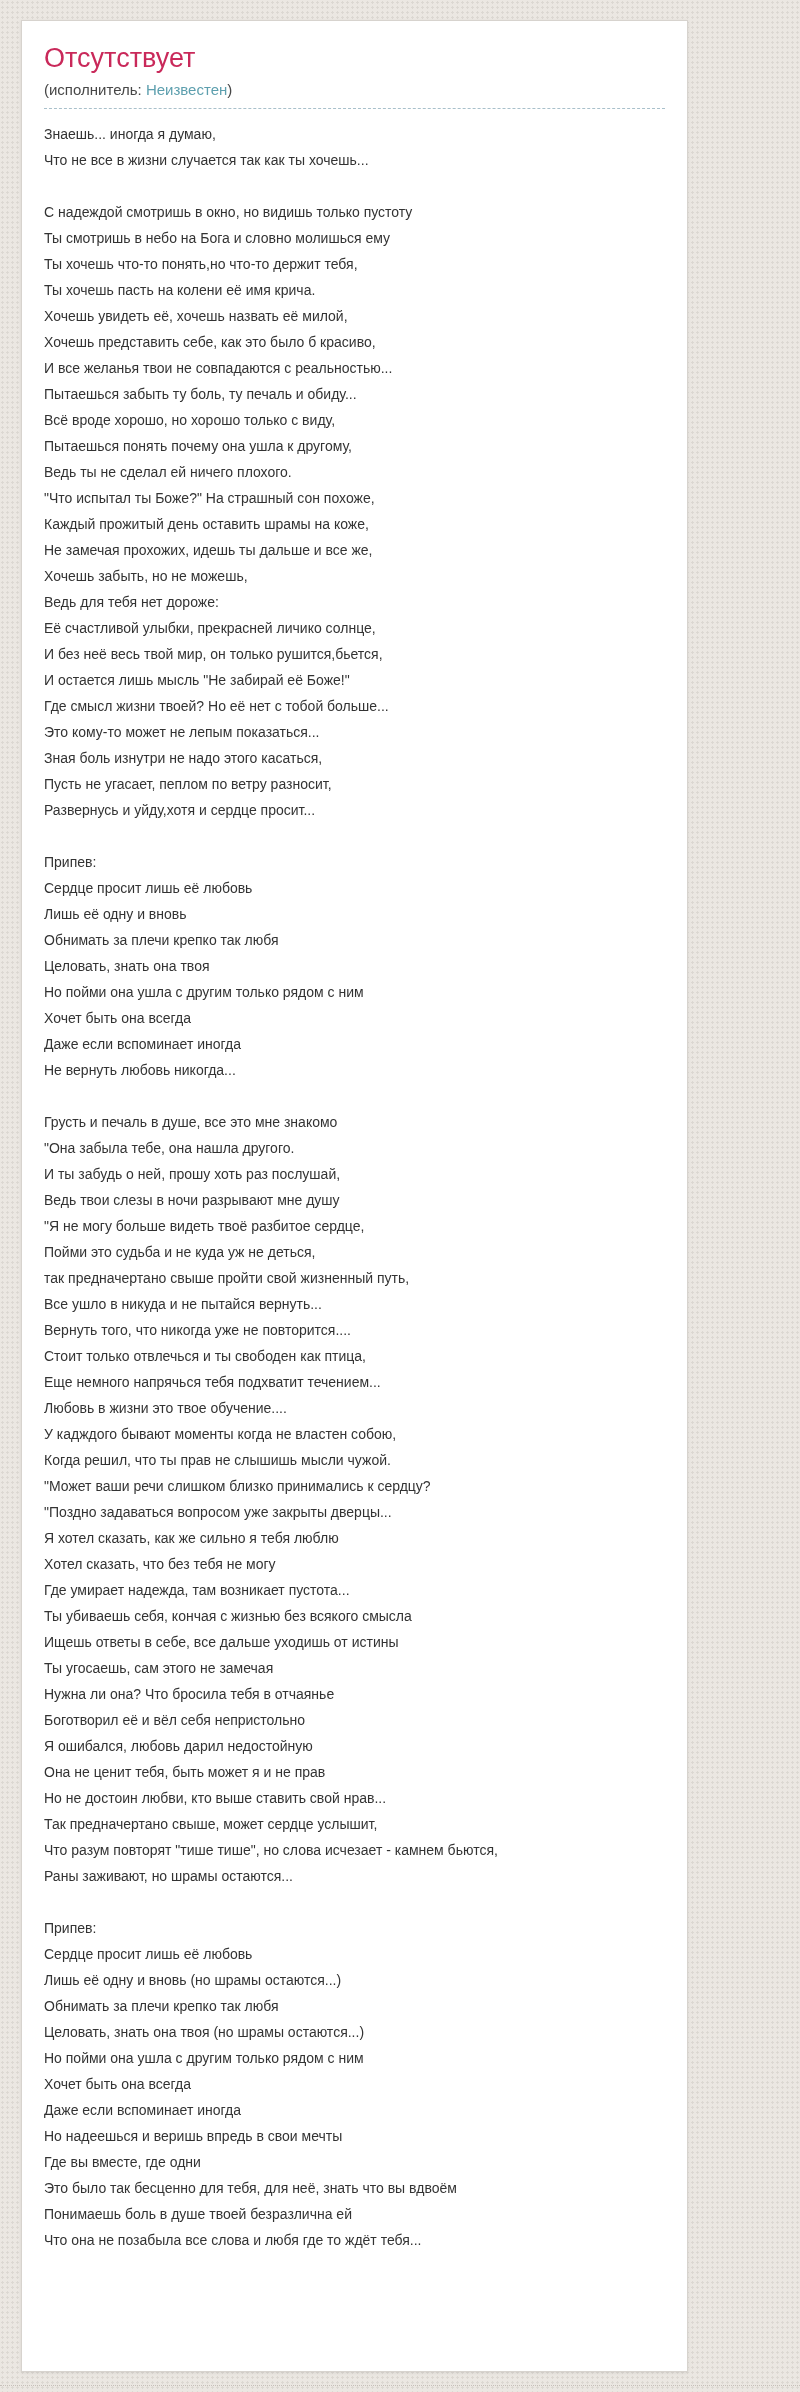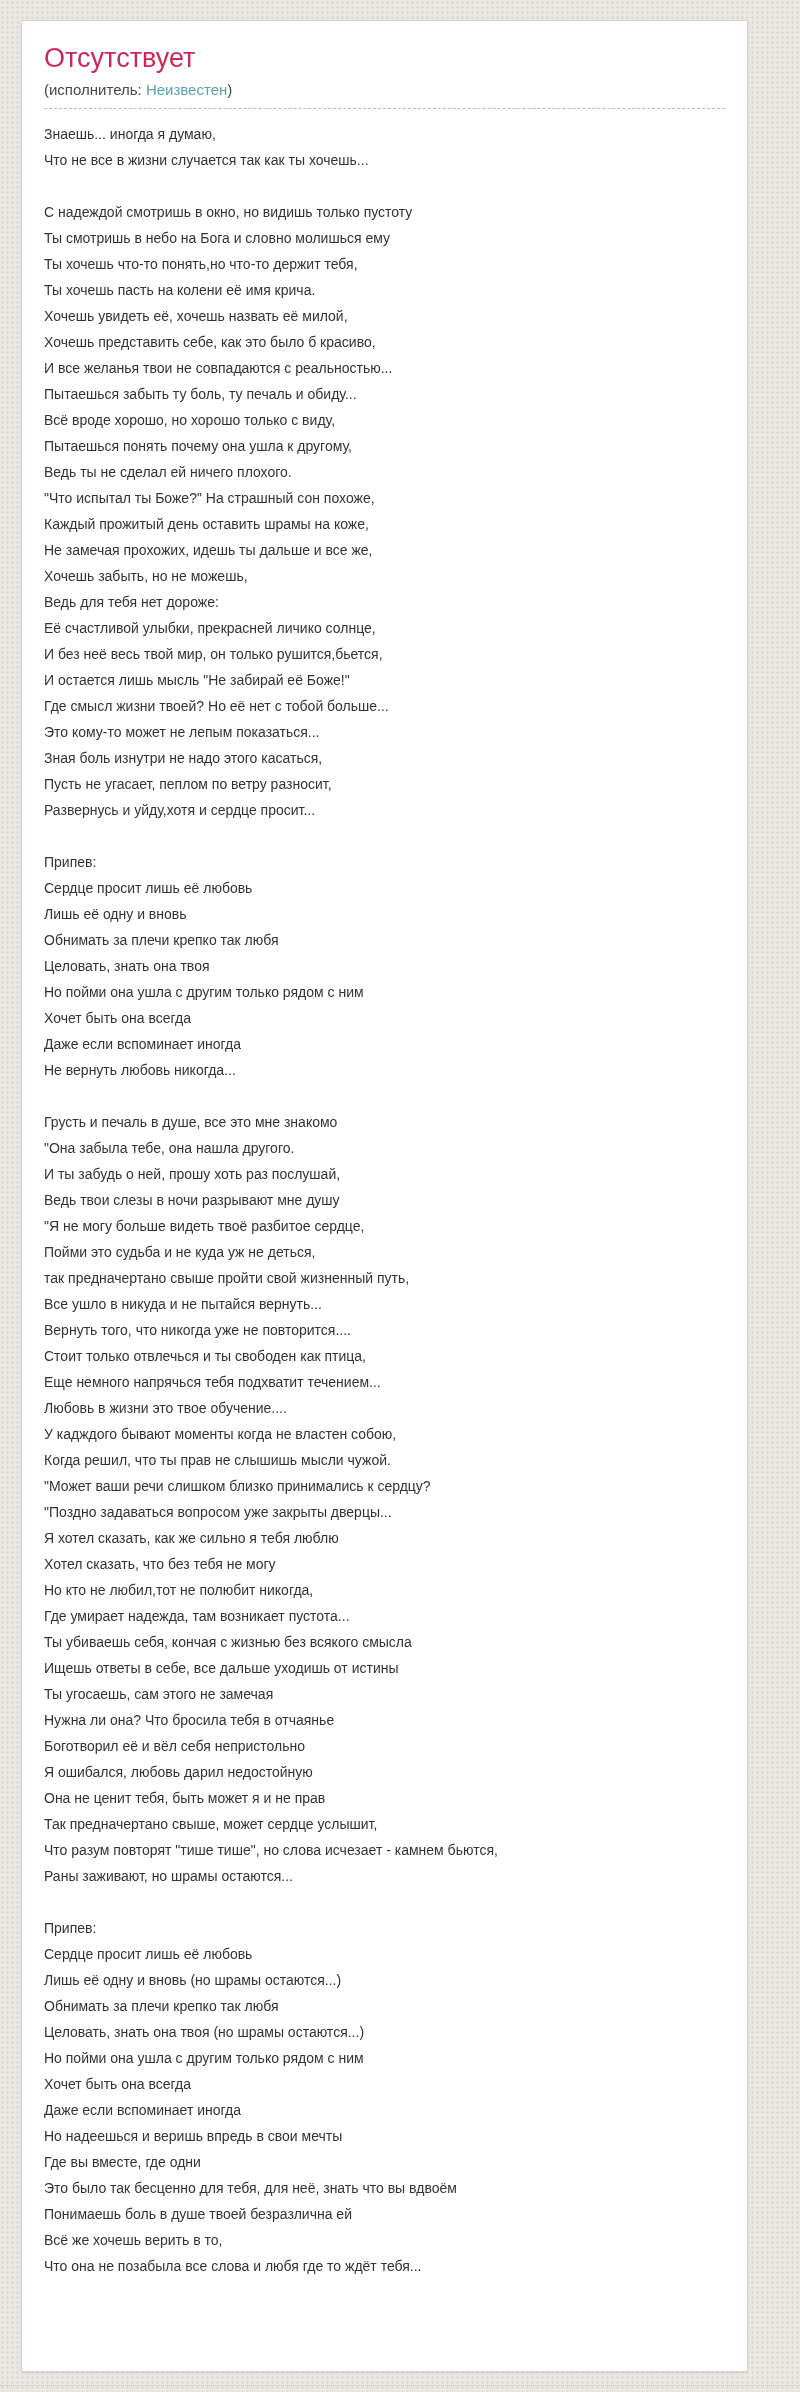--- a/index.html
+++ b/index.html
@@ -21,21 +21,21 @@
   .page {
     position: relative;
     width: 800px; height: 2392px;
     background-color: var(--page-bg);
     background-image: radial-gradient(rgba(185,180,172,0.30) 1px, rgba(0,0,0,0) 1.3px);
     background-size: 5px 5px;
   }
   .card {
     position: absolute;
     left: 21px; top: 20px;
-    width: 727px; height: 2352px;
+    width: 667px; height: 2352px;
     background: var(--card-bg);
     border: 1px solid var(--card-border);
     box-shadow: 0 1px 3px rgba(0,0,0,0.08);
     padding: 22px 22px 28px 22px;
     overflow: hidden;
   }
   .song-title {
     margin: 0 0 8px 0;
     font-size: 27px;
     line-height: 30px;
@@ -130,45 +130,44 @@
           <div class="line">Вернуть того, что никогда уже не повторится....</div>
           <div class="line">Стоит только отвлечься и ты свободен как птица,</div>
           <div class="line">Еще немного напрячься тебя подхватит течением...</div>
           <div class="line">Любовь в жизни это твое обучение....</div>
           <div class="line">У кадждого бывают моменты когда не властен собою,</div>
           <div class="line">Когда решил, что ты прав не слышишь мысли чужой.</div>
           <div class="line">"Может ваши речи слишком близко принимались к сердцу?</div>
           <div class="line">"Поздно задаваться вопросом уже закрыты дверцы...</div>
           <div class="line">Я хотел сказать, как же сильно я тебя люблю</div>
           <div class="line">Хотел сказать, что без тебя не могу</div>
-          <div class="line">Но кто не любил,тот не полюбит никогда,</div>
           <div class="line">Где умирает надежда, там возникает пустота...</div>
           <div class="line">Ты убиваешь себя, кончая с жизнью без всякого смысла</div>
           <div class="line">Ищешь ответы в себе, все дальше уходишь от истины</div>
           <div class="line">Ты угосаешь, сам этого не замечая</div>
           <div class="line">Нужна ли она? Что бросила тебя в отчаянье</div>
           <div class="line">Боготворил её и вёл себя непристольно</div>
           <div class="line">Я ошибался, любовь дарил недостойную</div>
           <div class="line">Она не ценит тебя, быть может я и не прав</div>
+          <div class="line">Но не достоин любви, кто выше ставить свой нрав...</div>
           <div class="line">Так предначертано свыше, может сердце услышит,</div>
           <div class="line">Что разум повторят "тише тише", но слова исчезает - камнем бьются,</div>
           <div class="line">Раны заживают, но шрамы остаются...</div>
         </div>
         <div class="stanza">
           <div class="line">Припев:</div>
           <div class="line">Сердце просит лишь её любовь</div>
           <div class="line">Лишь её одну и вновь (но шрамы остаются...)</div>
           <div class="line">Обнимать за плечи крепко так любя</div>
           <div class="line">Целовать, знать она твоя (но шрамы остаются...)</div>
           <div class="line">Но пойми она ушла с другим только рядом с ним</div>
           <div class="line">Хочет быть она всегда</div>
           <div class="line">Даже если вспоминает иногда</div>
           <div class="line">Но надеешься и веришь впредь в свои мечты</div>
           <div class="line">Где вы вместе, где одни</div>
           <div class="line">Это было так бесценно для тебя, для неё, знать что вы вдвоём</div>
           <div class="line">Понимаешь боль в душе твоей безразлична ей</div>
-          <div class="line">Всё же хочешь верить в то,</div>
           <div class="line">Что она не позабыла все слова и любя где то ждёт тебя...</div>
         </div>
       </div>
   </div>
   <div class="bottom-line"></div>
 </div>
 
 </body></html>

